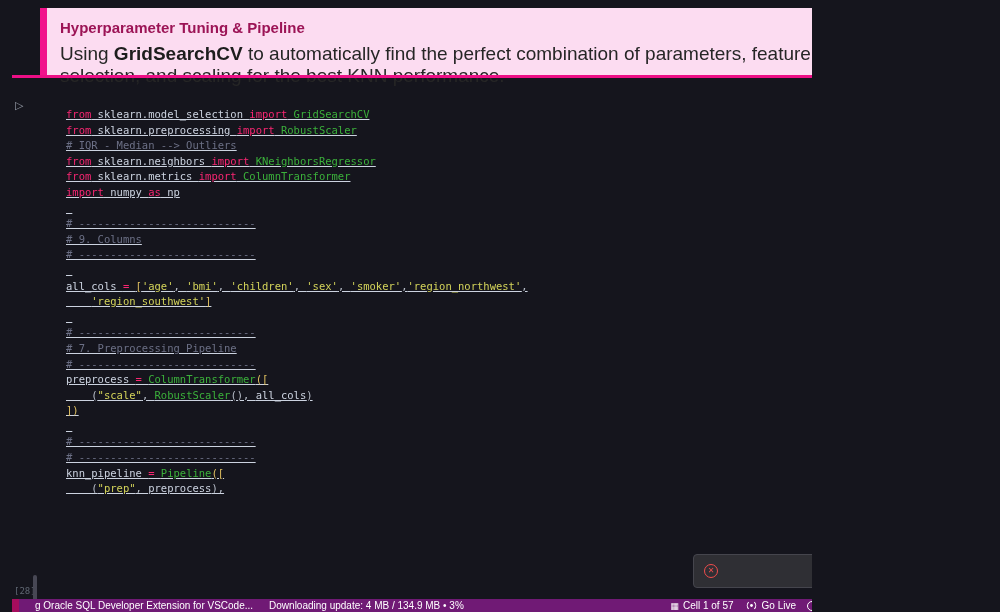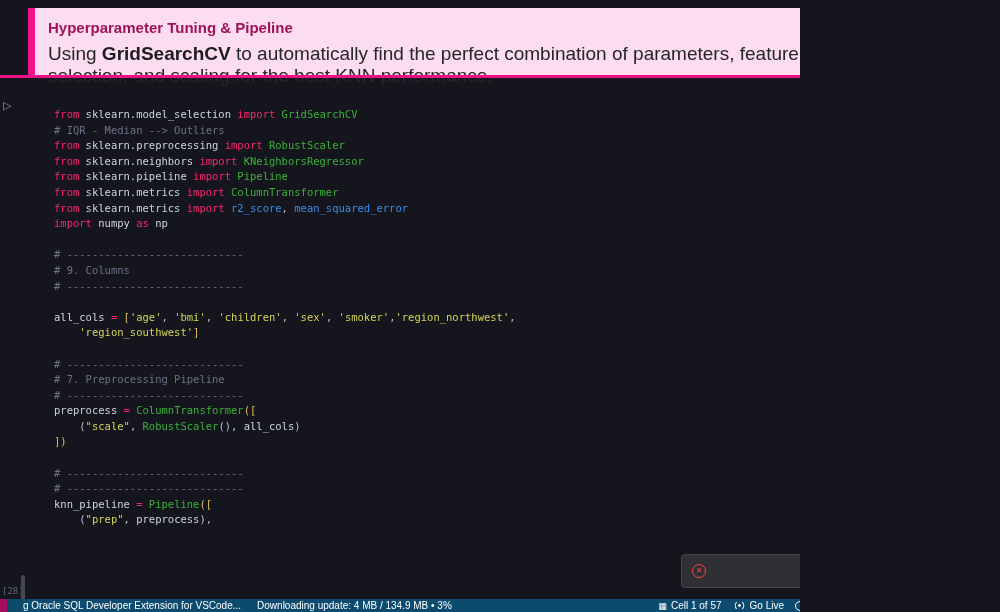--- a/index.html
+++ b/index.html
@@ -1,51 +1,51 @@
 <!DOCTYPE html>
 <html><head>
 <meta charset="utf-8">
 <style>
   html,body{margin:0;padding:0;}
   body{width:1000px;height:612px;overflow:hidden;background:#15151d;font-family:"Liberation Sans",sans-serif;}
-  .screen{position:relative;width:800px;height:612px;overflow:hidden;background:#15151d;}
+  .screen{position:relative;width:800px;height:612px;overflow:hidden;background:#15151d;margin-left:12px;}
 
   
   .md-banner{position:absolute;top:8px;left:28px;right:0;height:67px;background:#fcdcf1;}
   .banner-accent{position:absolute;left:0;top:0;bottom:0;width:7px;background:#f1138c;}
   .banner-content{padding:11px 0 0 20px;}
   .banner-title{color:#9c1456;font-size:15px;font-weight:bold;margin:0 0 7px 0;}
   .banner-sub{color:#262626;font-size:19px;}
   .banner-sub b{font-weight:bold;color:#1d1d1d;}
   .cell-separator{position:absolute;top:75px;left:0;width:100%;height:3px;background:#ec0f86;}
 
   
   .run-btn{position:absolute;left:3px;top:98px;color:#9aa0ac;font-size:11px;line-height:14px;cursor:pointer;}
   .exec{position:absolute;left:2px;top:586px;color:#5f6672;font-size:9px;font-family:"DejaVu Sans Mono",monospace;}
   .thumb{position:absolute;left:21px;top:575px;width:4px;height:33px;background:#474754;border-radius:2px;}
 
   
   .code{position:absolute;left:54px;top:107px;font-family:"DejaVu Sans Mono",monospace;font-size:10.5px;line-height:15.6px;color:#ccd3e0;}
-  .cl{white-space:pre;height:15.6px;}
+  .cl{white-space:pre;height:15.6px;text-decoration:underline;}
   .tok-kw{color:#f92672}
   .tok-cls{color:#3bb13b}
   .tok-fnb{color:#3b8eea}
   .tok-str{color:#d4d45a}
   .tok-com{color:#6c7086}
   .tok-id{color:#ccd3e0}
   .tok-pun{color:#b9bfca}
   .tok-brk{color:#e0c060}
 
   
   .toast{position:absolute;left:681px;top:554px;width:334px;height:34px;background:#2f2f34;border:1px solid #45454d;border-radius:4px;display:flex;align-items:center;gap:8px;padding:0 10px;box-sizing:border-box;}
   .err{flex:none;width:14px;height:14px;border:1.5px solid #f14c4c;border-radius:50%;color:#f14c4c;font-size:8px;line-height:14px;display:flex;align-items:center;justify-content:center;box-sizing:border-box;}
   .toast-msg{color:#c9c9c9;font-size:10.5px;white-space:nowrap;overflow:hidden;}
 
   
-  .statusbar{position:absolute;left:0;bottom:0;width:100%;height:13px;background:#0c4a6e;color:#fff;font-size:10px;display:flex;align-items:center;justify-content:space-between;overflow:hidden;}
+  .statusbar{position:absolute;left:0;bottom:0;width:100%;height:13px;background:#701a75;color:#fff;font-size:10px;display:flex;align-items:center;justify-content:space-between;overflow:hidden;}
   .sb-left{display:flex;align-items:center;gap:16px;height:100%;}
   .sb-right{display:flex;align-items:center;gap:11px;height:100%;}
   .sb-cut{display:inline-block;width:7px;height:13px;background:#a50d5d;}
   .sb-item{display:inline-flex;align-items:center;gap:4px;white-space:nowrap;cursor:pointer;}
   .nb-ico{font-size:9px;line-height:10px;}
   .sb-circle{flex:none;width:10px;height:10px;border:1px solid #fff;border-radius:50%;margin-right:-5px;box-sizing:border-box;}
   .bcast{display:inline-block;vertical-align:middle;}
 </style>
 </head>
 <body>
@@ -60,26 +60,24 @@
     </div>
   </div>
   <div class="cell-separator"></div>
 
   <div class="run-btn"><span>▷</span></div>
   <div class="exec">[28]</div>
   <div class="thumb"></div>
 
   <div class="code" id="code-area">
       <div class="cl"><span class="tok-kw">from</span><span class="tok-id"> sklearn.model_selection </span><span class="tok-kw">import</span><span class="tok-cls"> GridSearchCV</span></div>
+      <div class="cl"><span class="tok-kw">from</span><span class="tok-id"> sklearn.preprocessing </span><span class="tok-kw">import</span><span class="tok-cls"> RobustScaler</span></div>
       <div class="cl"><span class="tok-com"># IQR - Median --&gt; Outliers</span></div>
-      <div class="cl"><span class="tok-kw">from</span><span class="tok-id"> sklearn.preprocessing </span><span class="tok-kw">import</span><span class="tok-cls"> RobustScaler</span></div>
       <div class="cl"><span class="tok-kw">from</span><span class="tok-id"> sklearn.neighbors </span><span class="tok-kw">import</span><span class="tok-cls"> KNeighborsRegressor</span></div>
-      <div class="cl"><span class="tok-kw">from</span><span class="tok-id"> sklearn.pipeline </span><span class="tok-kw">import</span><span class="tok-cls"> Pipeline</span></div>
       <div class="cl"><span class="tok-kw">from</span><span class="tok-id"> sklearn.metrics </span><span class="tok-kw">import</span><span class="tok-cls"> ColumnTransformer</span></div>
-      <div class="cl"><span class="tok-kw">from</span><span class="tok-id"> sklearn.metrics </span><span class="tok-kw">import</span><span class="tok-fnb"> r2_score</span><span class="tok-pun">,</span><span class="tok-fnb"> mean_squared_error</span></div>
       <div class="cl"><span class="tok-kw">import</span><span class="tok-id"> numpy </span><span class="tok-kw">as</span><span class="tok-id"> np</span></div>
       <div class="cl">&nbsp;</div>
       <div class="cl"><span class="tok-com"># ----------------------------</span></div>
       <div class="cl"><span class="tok-com"># 9. Columns</span></div>
       <div class="cl"><span class="tok-com"># ----------------------------</span></div>
       <div class="cl">&nbsp;</div>
       <div class="cl"><span class="tok-id">all_cols </span><span class="tok-kw">= </span><span class="tok-brk">[</span><span class="tok-str">'age'</span><span class="tok-pun">, </span><span class="tok-str">'bmi'</span><span class="tok-pun">, </span><span class="tok-str">'children'</span><span class="tok-pun">, </span><span class="tok-str">'sex'</span><span class="tok-pun">, </span><span class="tok-str">'smoker'</span><span class="tok-pun">,</span><span class="tok-str">'region_northwest'</span><span class="tok-pun">,</span></div>
       <div class="cl"><span class="tok-id">    </span><span class="tok-str">'region_southwest'</span><span class="tok-brk">]</span></div>
       <div class="cl">&nbsp;</div>
       <div class="cl"><span class="tok-com"># ----------------------------</span></div>

